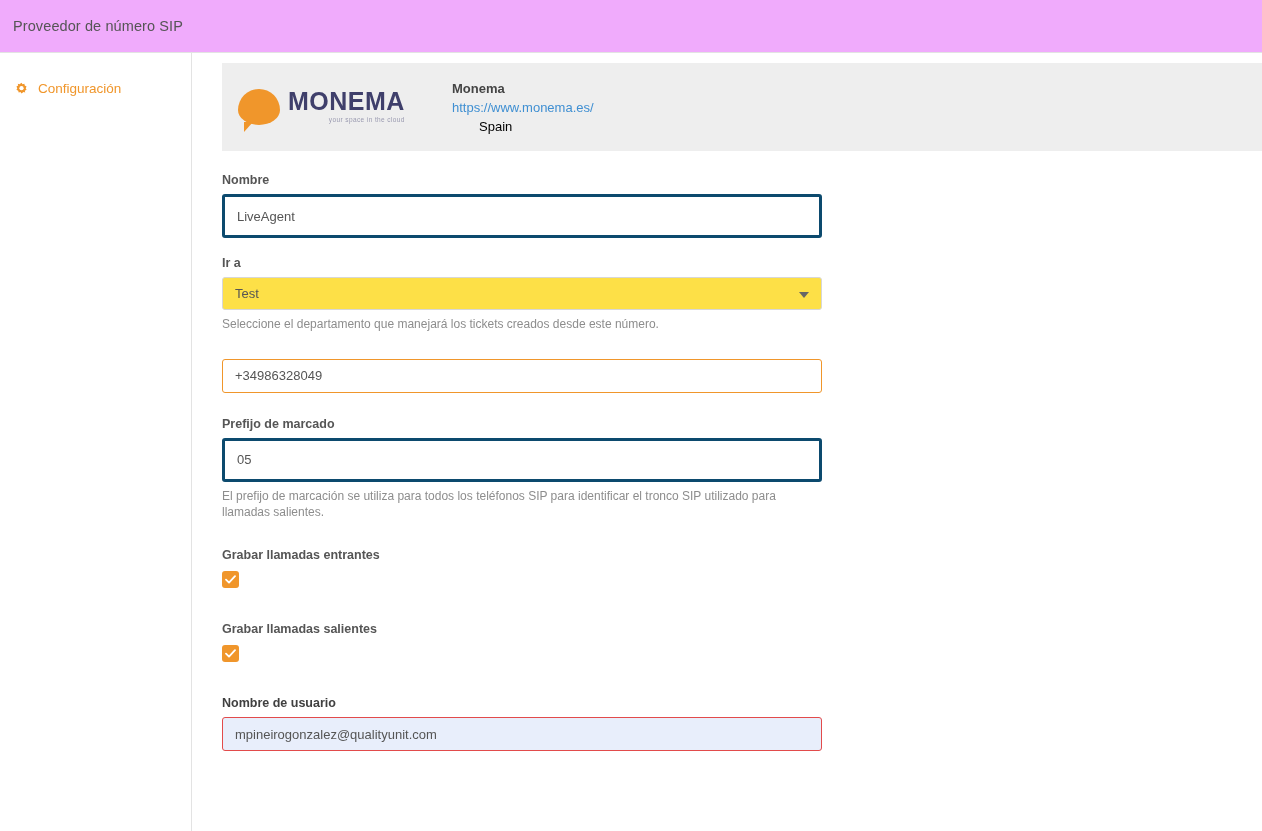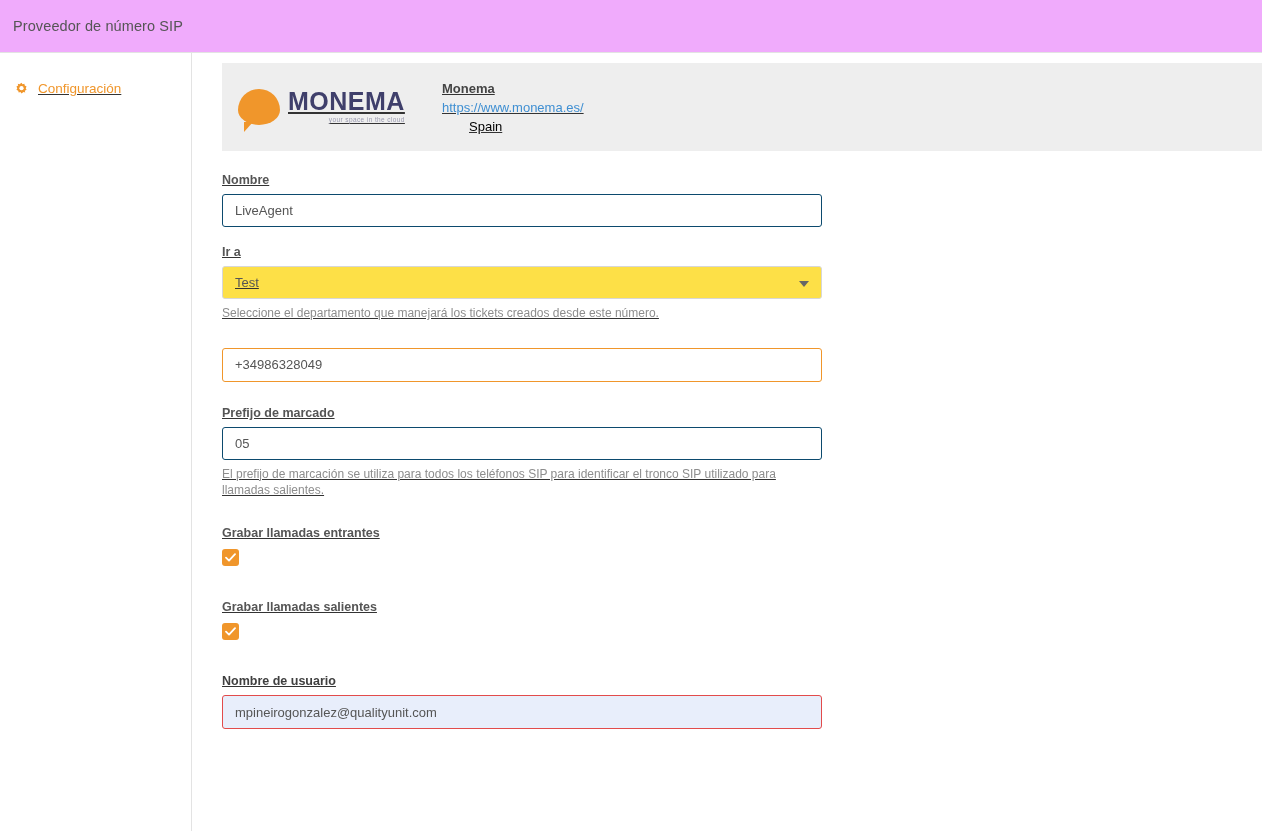--- a/index.html
+++ b/index.html
@@ -38,21 +38,20 @@
     font-weight: normal;
     letter-spacing: 0.1px;
   }
 
   
   .body {
     flex: 1;
     display: flex;
     min-height: 0;
     background: #ffffff;
-    text-decoration: underline;
   }
 
   
   .sidebar {
     width: 192px;
     min-width: 192px;
     background: #ffffff;
     border-right: 1px solid #e3e3e3;
     padding-top: 20px;
   }
@@ -86,21 +85,21 @@
   }
 
   .provider-banner {
     margin-left: 30px;
     margin-right: 0;
     background: #eeeeee;
     height: 88px;
     display: flex;
     align-items: center;
     padding-left: 16px;
-    gap: 14px;
+    gap: 24px;
   }
 
   .logo-block {
     display: flex;
     align-items: center;
     gap: 8px;
     width: 190px;
     flex: 0 0 auto;
   }
   .logo-bubble {
@@ -175,22 +174,22 @@
     font-weight: bold;
     color: #555555;
     margin-bottom: 7px;
     display: block;
   }
   .field-label.accent { color: #f0962b; }
   .field-label.error  { color: #404040; }
 
   .input {
     width: 600px;
-    height: 33px;
-    border: 1px solid #0c4a6e;
+    height: 44px;
+    border: 3px solid #0c4a6e;
     border-radius: 3px;
     background: #ffffff;
     font-size: 13px;
     color: #555555;
     padding: 0 12px;
     line-height: 31px;
     outline: none;
     font-family: "Liberation Sans", sans-serif;
   }
   .input.accent {

